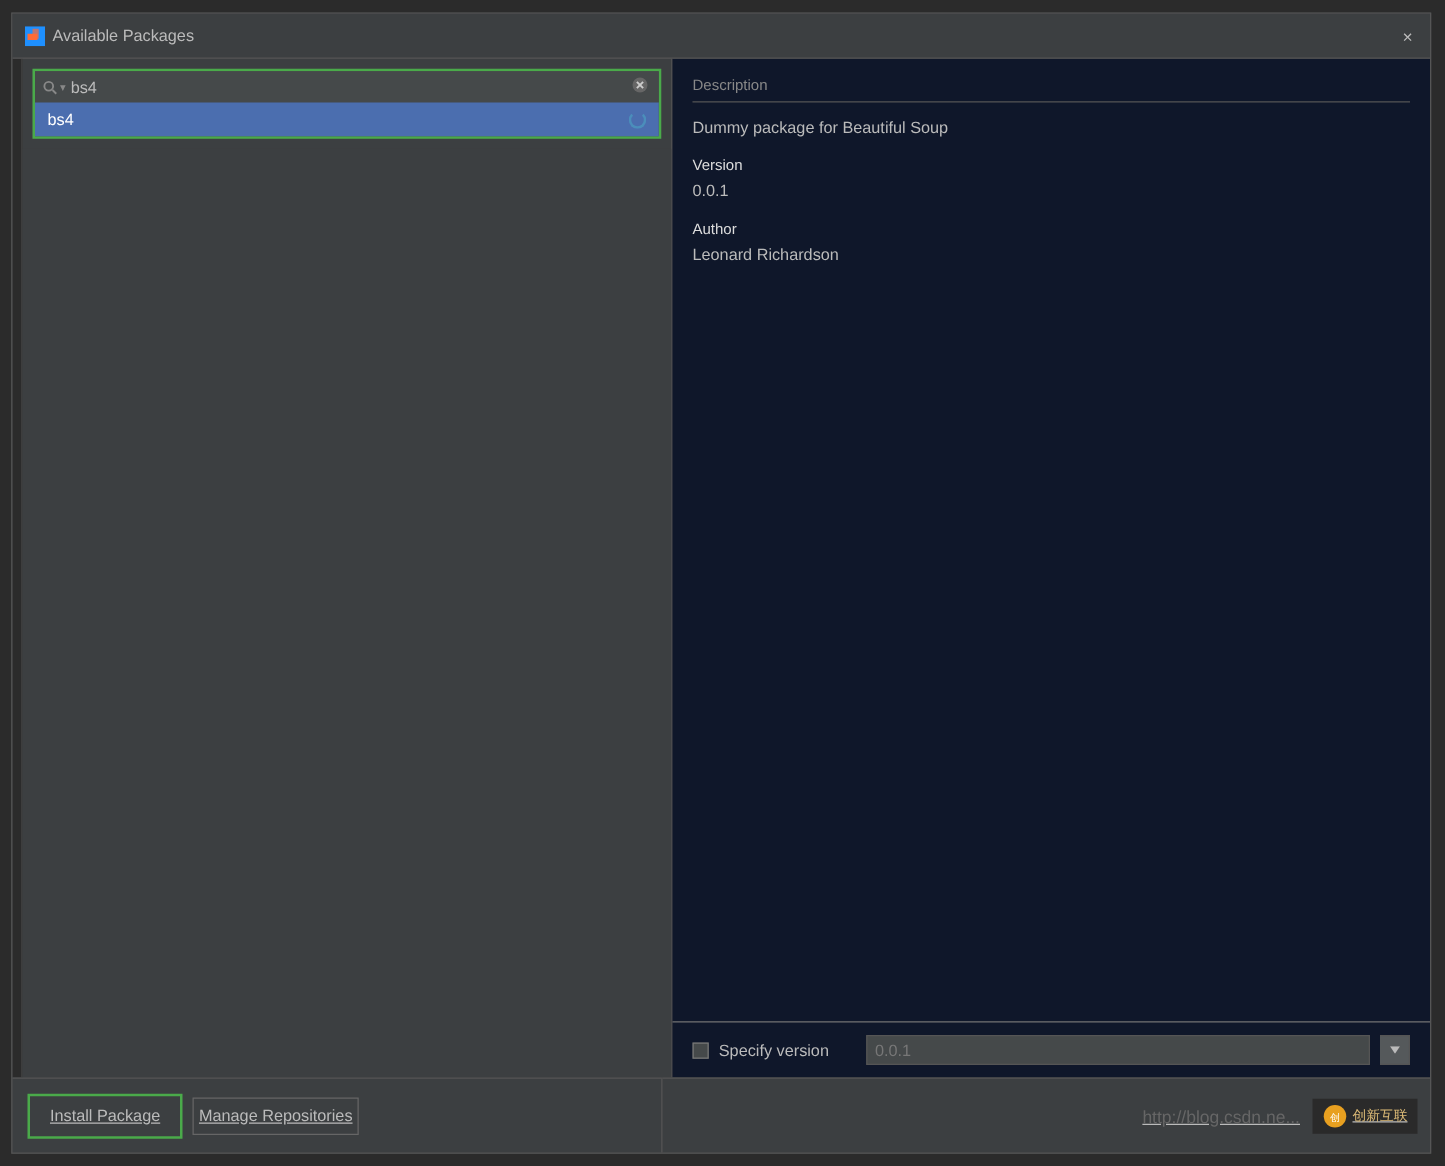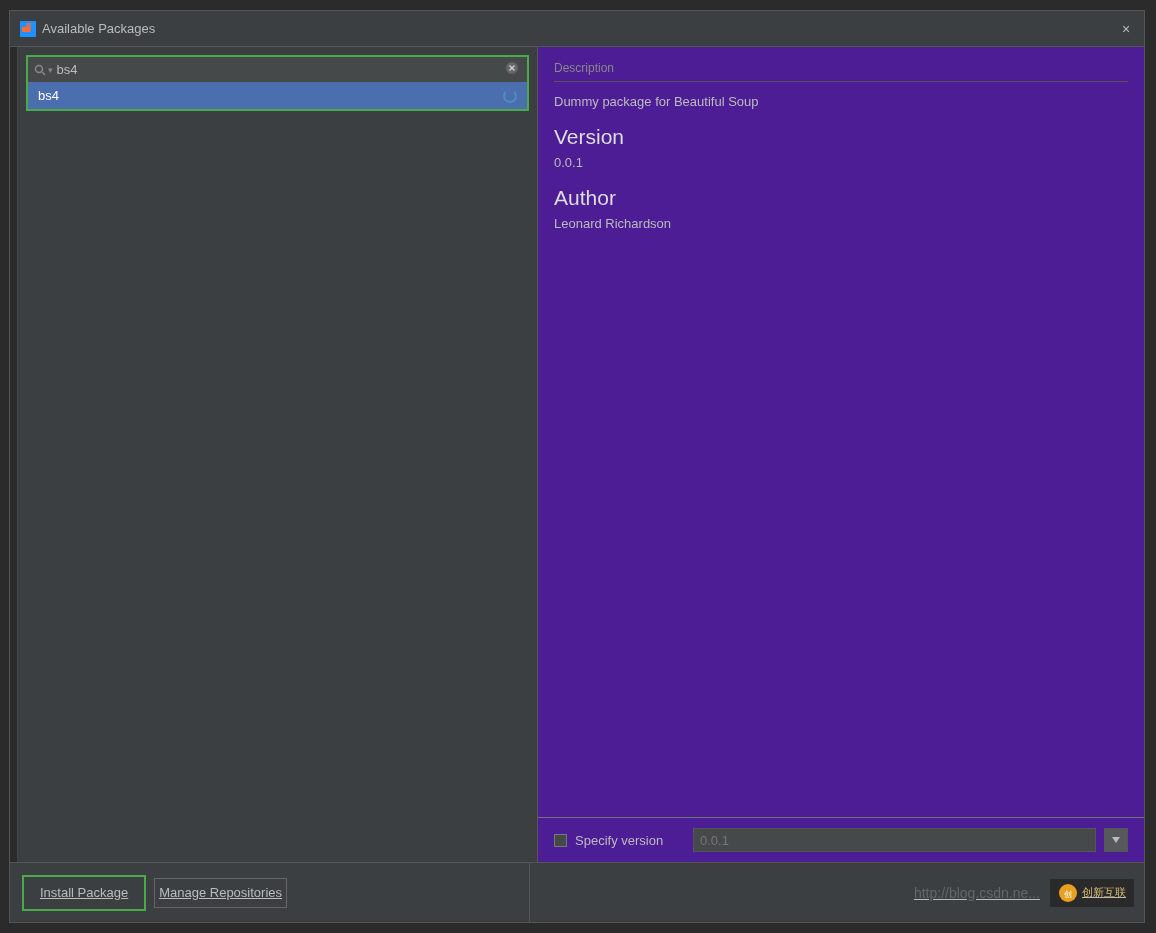--- a/index.html
+++ b/index.html
@@ -160,21 +160,21 @@
       flex: 1;
       background: #3c3f41;
       overflow-y: auto;
     }
 
     
     .right-panel {
       flex: 1;
       display: flex;
       flex-direction: column;
-      background: #4c1d95;
+      background: #0f172a;
     }
 
     .description-area {
       flex: 1;
       padding: 14px 16px;
       overflow-y: auto;
     }
 
     .desc-header {
       color: #888888;
@@ -185,21 +185,21 @@
     }
 
     .desc-subtitle {
       color: #bbbbbb;
       font-size: 13px;
       margin-bottom: 16px;
     }
 
     .desc-section-title {
       color: #dddddd;
-      font-size: 21px;
+      font-size: 12px;
       font-weight: normal;
       margin-bottom: 6px;
     }
 
     .desc-section-value {
       color: #bbbbbb;
       font-size: 13px;
       margin-bottom: 16px;
     }
 

